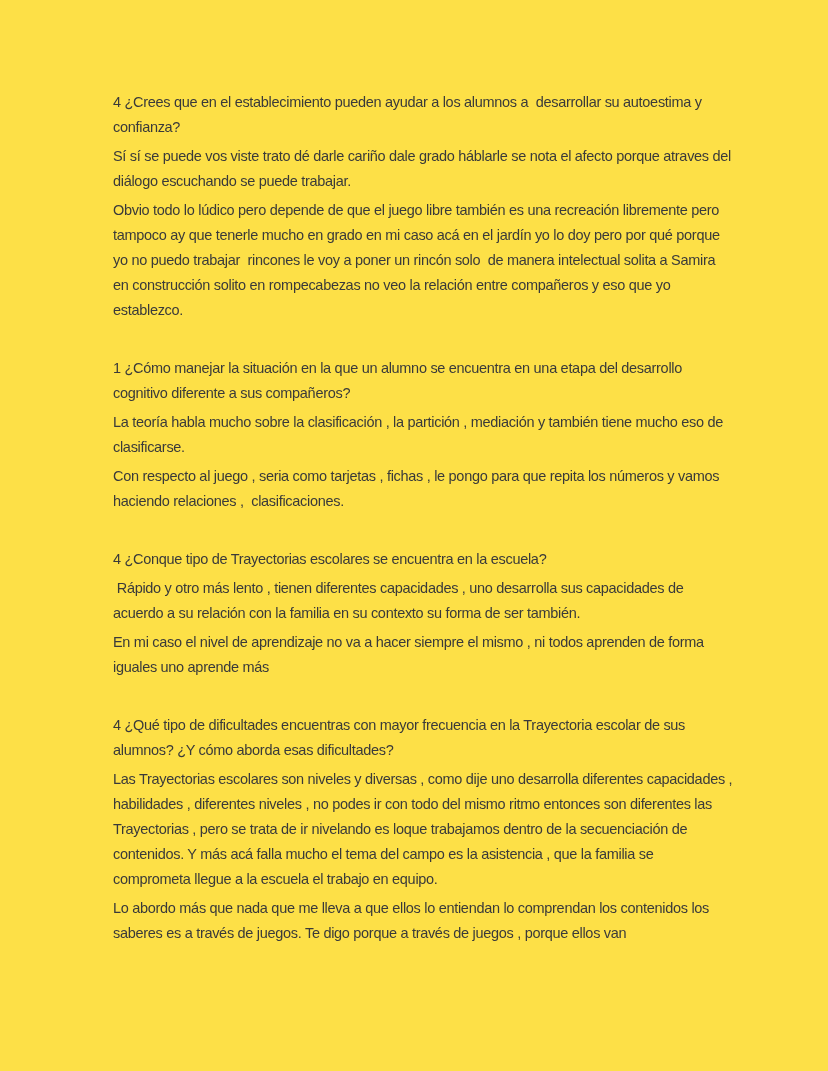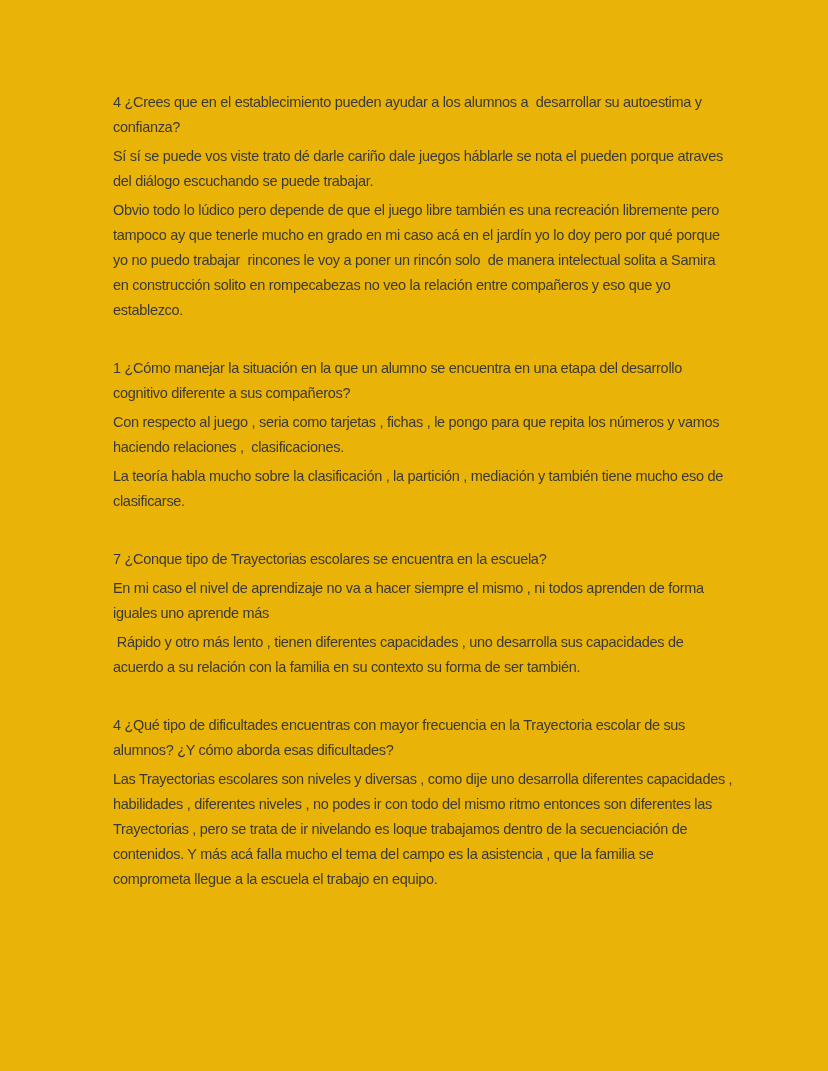--- a/index.html
+++ b/index.html
@@ -6,21 +6,21 @@
   html, body {
     margin: 0;
     padding: 0;
     background: #ffffff;
   }
   .page {
     position: relative;
     width: 828px;
     height: 1071px;
     margin: 0 auto;
-    background: #eab308;
+    background: #fde047;
     overflow: hidden;
     box-sizing: border-box;
   }
   .content {
     box-sizing: border-box;
     padding: 90px 95px 0 113px;
     font-family: "Liberation Sans", "DejaVu Sans", sans-serif;
     font-size: 14.5px;
     letter-spacing: -0.3px;
     line-height: 25px;
@@ -37,44 +37,45 @@
   section { margin: 0; padding: 0; }
 </style>
 </head>
 <body>
 
 <div class="page">
   <main class="content">
 
     <section>
       <p class="para question">4 ¿Crees que en el establecimiento pueden ayudar a los alumnos a  desarrollar su autoestima y confianza?</p>
-      <p class="para answer">Sí sí se puede vos viste trato dé darle cariño dale juegos háblarle se nota el pueden porque atraves del diálogo escuchando se puede trabajar.</p>
+      <p class="para answer">Sí sí se puede vos viste trato dé darle cariño dale grado háblarle se nota el afecto porque atraves del diálogo escuchando se puede trabajar.</p>
     </section>
 
     <section>
       <p class="para answer">Obvio todo lo lúdico pero depende de que el juego libre también es una recreación libremente pero tampoco ay que tenerle mucho en grado en mi caso acá en el jardín yo lo doy pero por qué porque yo no puedo trabajar  rincones le voy a poner un rincón solo  de manera intelectual solita a Samira en construcción solito en rompecabezas no veo la relación entre compañeros y eso que yo establezco.</p>
     </section>
 
     <div class="spacer"></div>
 
     <section>
       <p class="para question">1 ¿Cómo manejar la situación en la que un alumno se encuentra en una etapa del desarrollo cognitivo diferente a sus compañeros?</p>
+      <p class="para answer">La teoría habla mucho sobre la clasificación , la partición , mediación y también tiene mucho eso de clasificarse.</p>
       <p class="para answer">Con respecto al juego , seria como tarjetas , fichas , le pongo para que repita los números y vamos haciendo relaciones ,  clasificaciones.</p>
-      <p class="para answer">La teoría habla mucho sobre la clasificación , la partición , mediación y también tiene mucho eso de clasificarse.</p>
     </section>
 
     <div class="spacer"></div>
 
     <section>
-      <p class="para question">7 ¿Conque tipo de Trayectorias escolares se encuentra en la escuela?</p>
+      <p class="para question">4 ¿Conque tipo de Trayectorias escolares se encuentra en la escuela?</p>
+      <p class="para answer"> Rápido y otro más lento , tienen diferentes capacidades , uno desarrolla sus capacidades de acuerdo a su relación con la familia en su contexto su forma de ser también.</p>
       <p class="para answer">En mi caso el nivel de aprendizaje no va a hacer siempre el mismo , ni todos aprenden de forma iguales uno aprende más</p>
-      <p class="para answer"> Rápido y otro más lento , tienen diferentes capacidades , uno desarrolla sus capacidades de acuerdo a su relación con la familia en su contexto su forma de ser también.</p>
     </section>
 
     <div class="spacer"></div>
 
     <section>
       <p class="para question">4 ¿Qué tipo de dificultades encuentras con mayor frecuencia en la Trayectoria escolar de sus alumnos? ¿Y cómo aborda esas dificultades?</p>
       <p class="para answer">Las Trayectorias escolares son niveles y diversas , como dije uno desarrolla diferentes capacidades , habilidades , diferentes niveles , no podes ir con todo del mismo ritmo entonces son diferentes las Trayectorias , pero se trata de ir nivelando es loque trabajamos dentro de la secuenciación de contenidos. Y más acá falla mucho el tema del campo es la asistencia , que la familia se comprometa llegue a la escuela el trabajo en equipo.</p>
+      <p class="para answer">Lo abordo más que nada que me lleva a que ellos lo entiendan lo comprendan los contenidos los saberes es a través de juegos. Te digo porque a través de juegos , porque ellos van</p>
     </section>
 
   </main>
 </div>
 
 </body></html>

